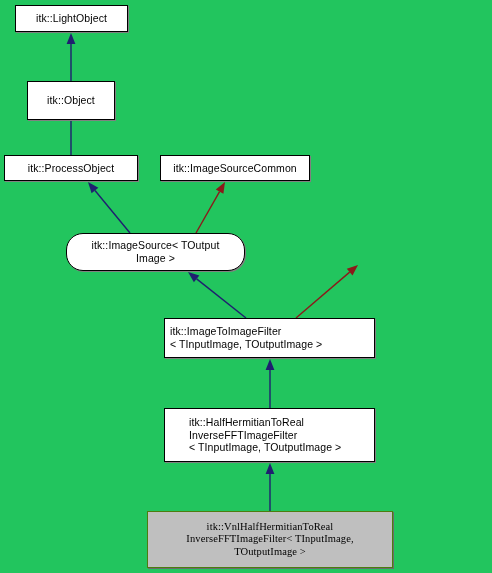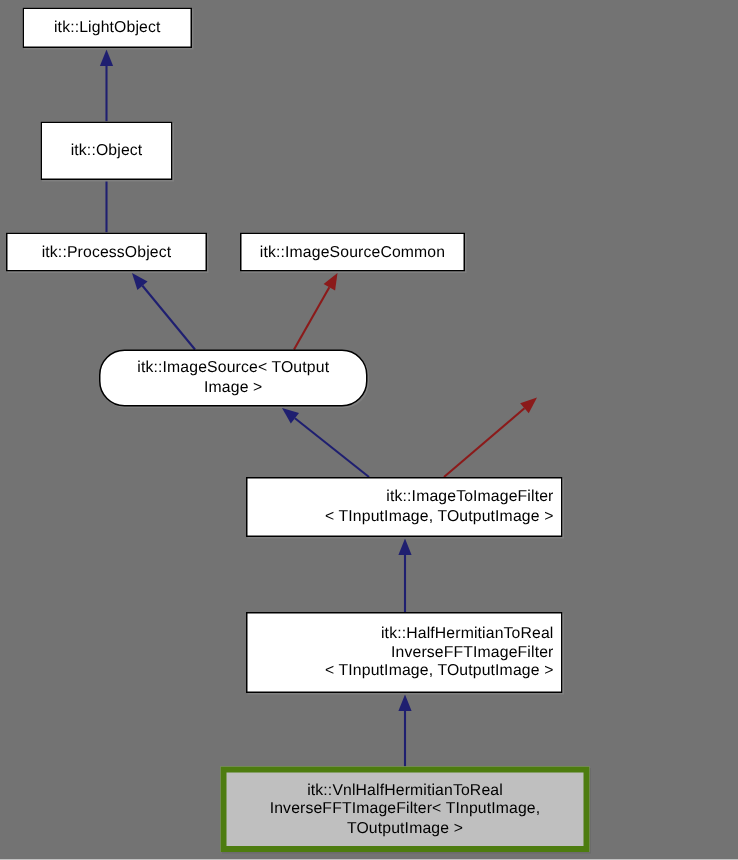--- a/index.html
+++ b/index.html
@@ -7,21 +7,21 @@
     padding: 0;
     background: #ffffff;
   }
   body {
     font-family: "Liberation Sans", sans-serif;
   }
   #diagram {
     position: relative;
     width: 492px;
     height: 573px;
-    background: #737373;
+    background: #22c55e;
     overflow: hidden;
   }
   #edges {
     position: absolute;
     left: 0;
     top: 0;
     width: 492px;
     height: 573px;
     pointer-events: none;
   }
@@ -35,25 +35,26 @@
     flex-direction: column;
     justify-content: center;
     padding: 1px 5px;
     font-size: 10.5px;
     line-height: 12.6px;
     color: #000000;
     letter-spacing: 0.1px;
     z-index: 2;
   }
   .node.center { text-align: center; align-items: center; }
-  .node.left   { text-align: left;  align-items: flex-end; }
+  .node.left   { text-align: left;  align-items: flex-start; }
   .node.highlight {
     background: #bfbfbf;
-    border: 4px solid #4d7c0f;
+    border: 1px solid #4d7c0f;
     box-shadow: 1px 1px 0 0 #6b6b6b;
+    font-family: Liberation Serif, serif;
   }
   .node .line { display: block; white-space: pre; }
 </style>
 </head>
 <body>
 
 <div id="diagram">
   <svg id="edges" viewBox="0 0 492 573" width="492" height="573" xmlns="http://www.w3.org/2000/svg">
       <g>
         <line x1="71" y1="81" x2="71" y2="44" stroke="#1f1f70" stroke-width="1.4"></line>

